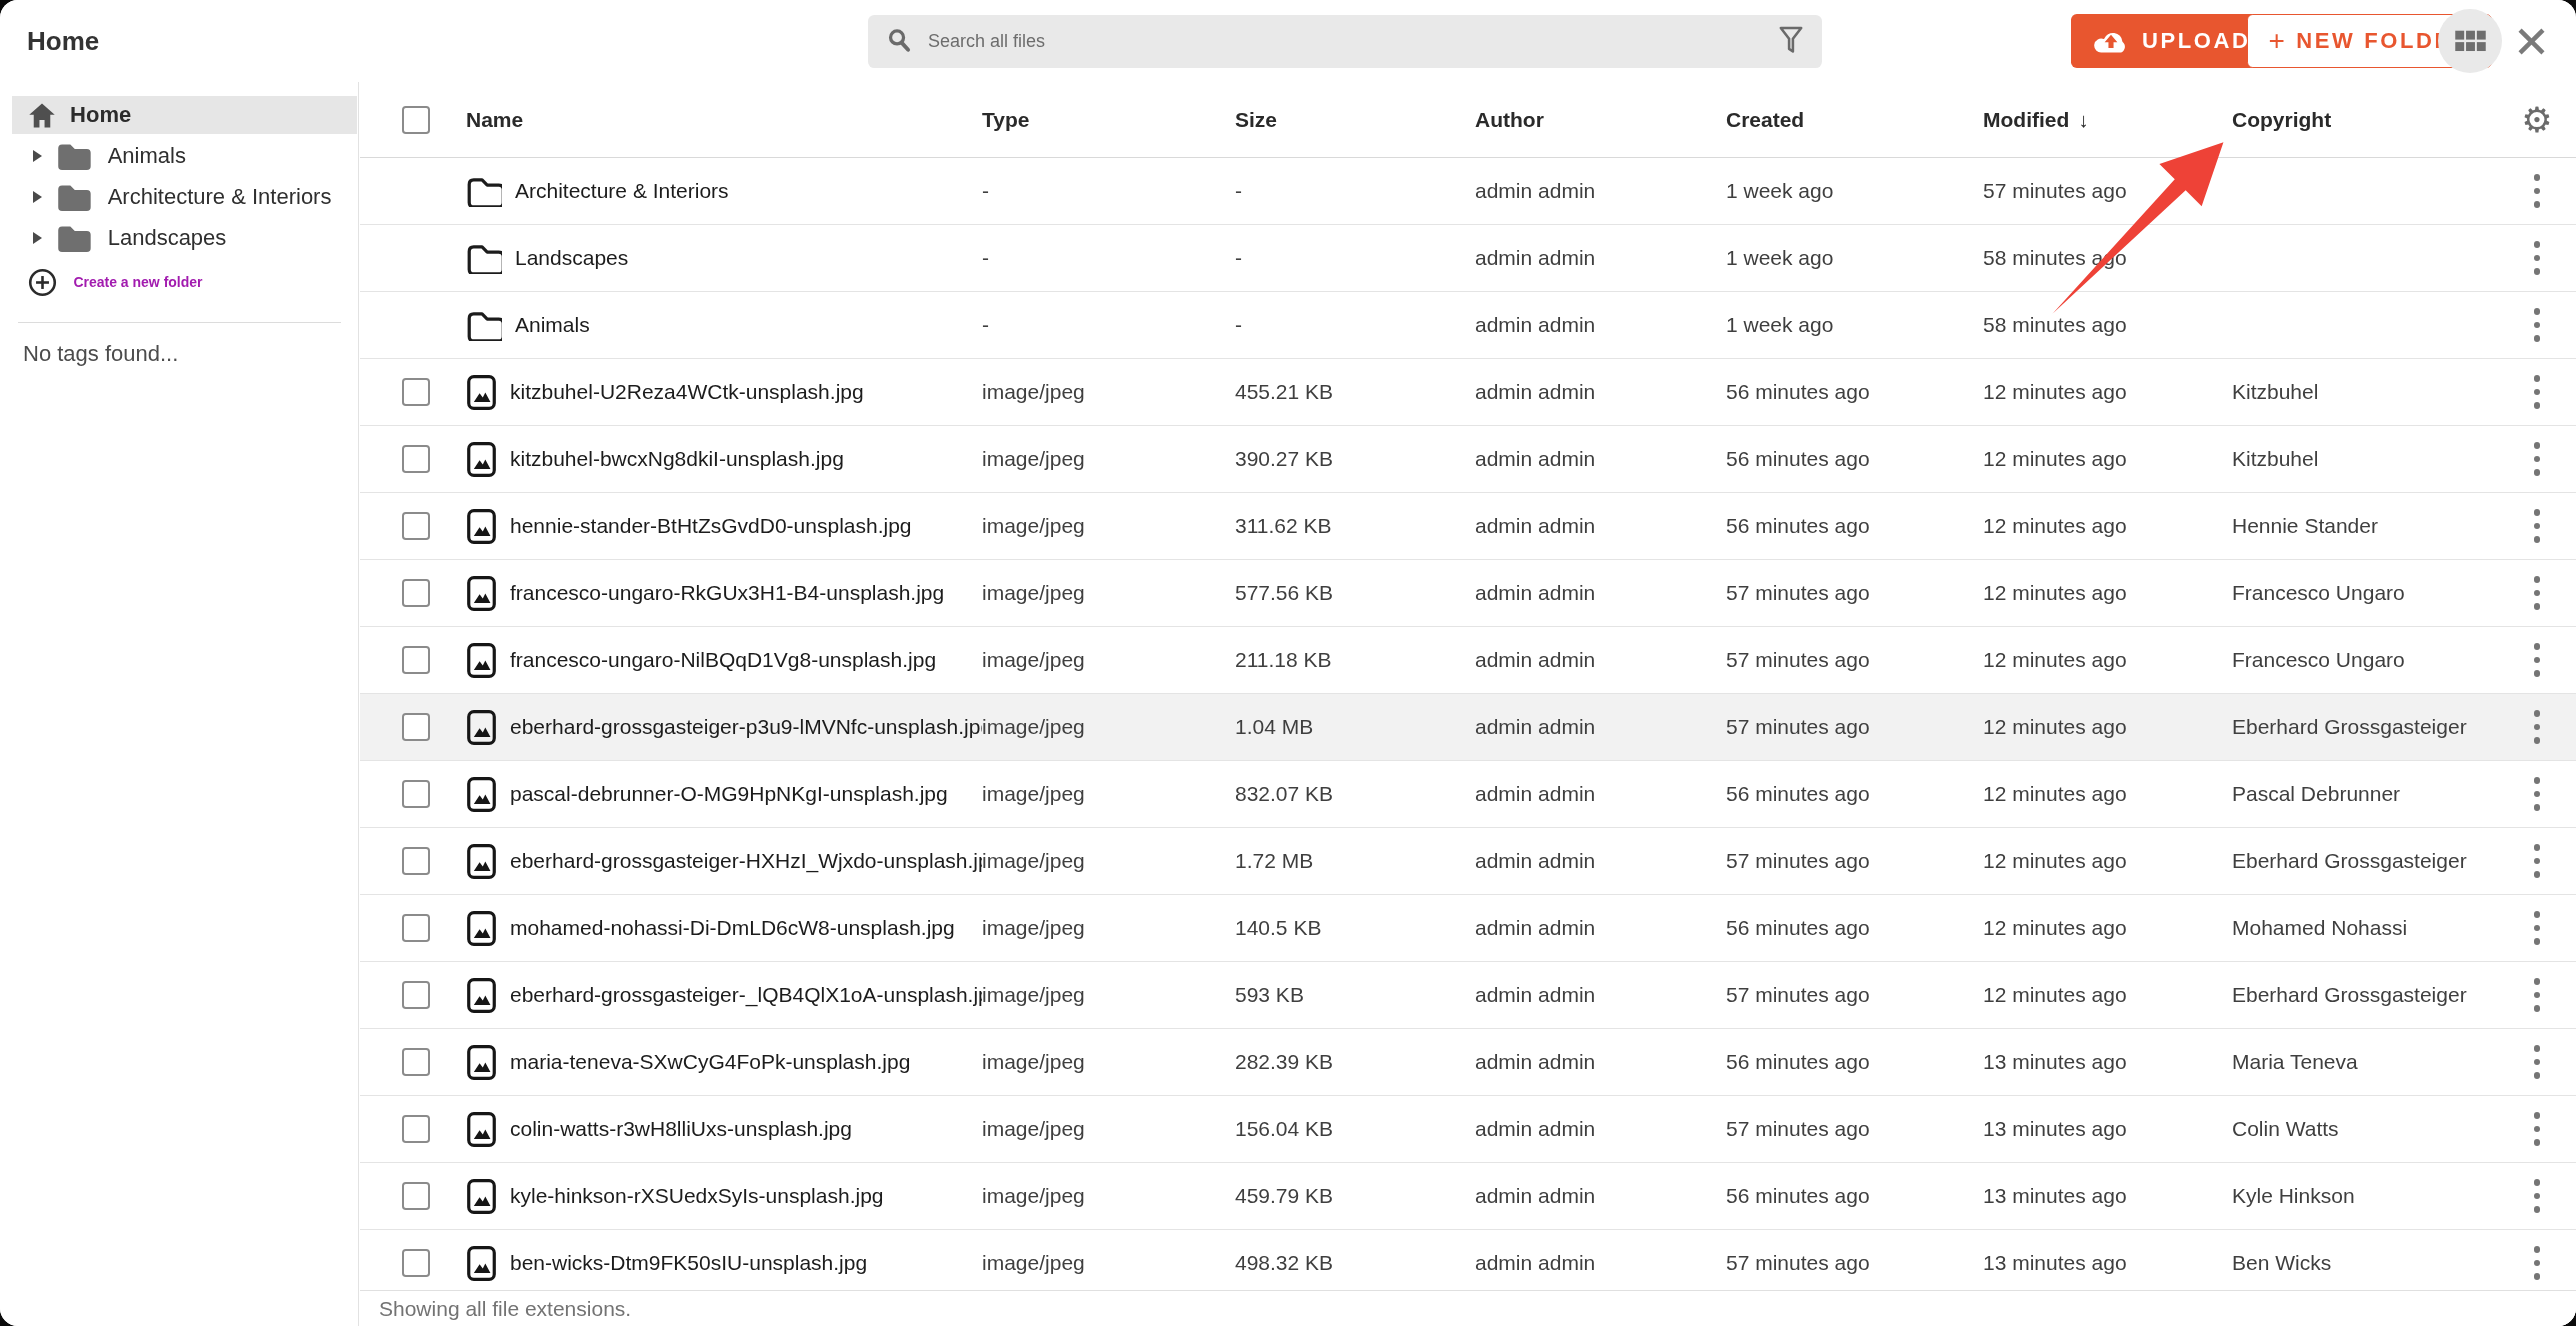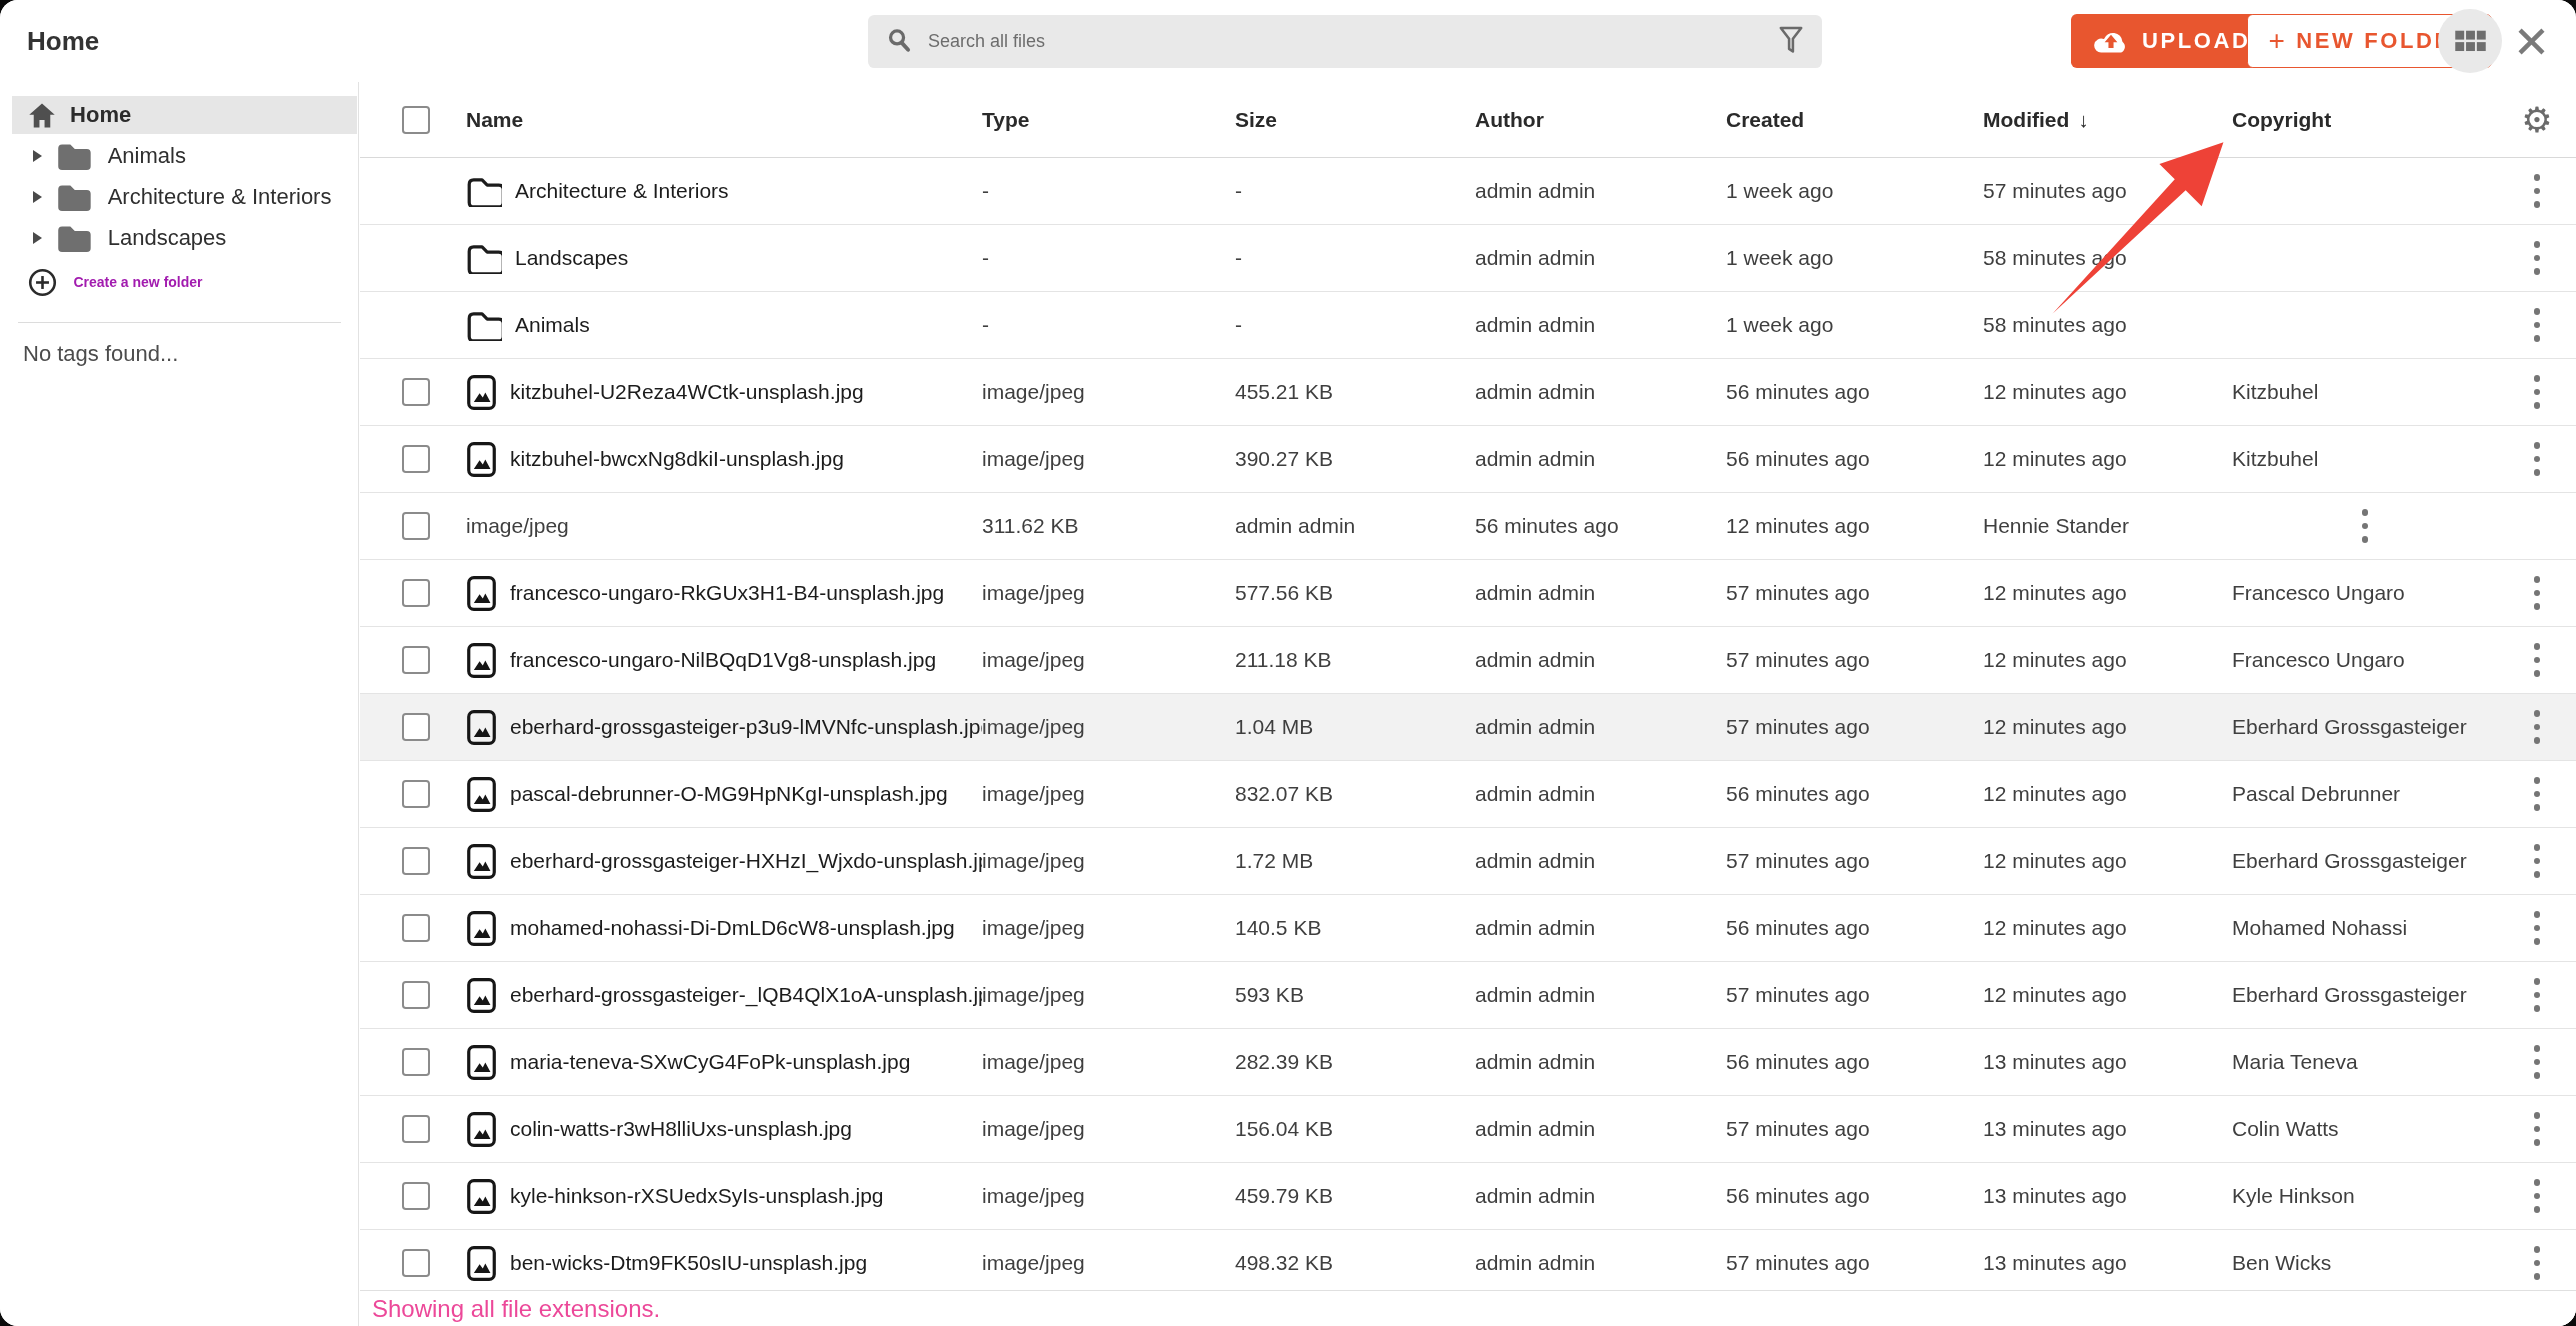--- a/index.html
+++ b/index.html
@@ -62,21 +62,21 @@
   .tbody .row.highlight{background:#f2f2f2;}
   .c-name{display:flex;align-items:center;gap:13px;overflow:hidden;}
   .c-name .fname{font-size:21px;font-weight:500;color:#1c1c1c;white-space:nowrap;}
   .cell-txt{font-size:21px;color:#3f3f3f;white-space:nowrap;}
   .c-kebab{display:flex;justify-content:center;}
   .kebab{display:flex;flex-direction:column;gap:7px;padding:6.4px;cursor:pointer;}
   .kebab i{width:6.4px;height:6.4px;border-radius:50%;background:#757575;}
 
   .tfoot{position:absolute;left:0;bottom:0;width:2216px;height:36px;border-top:1.3px solid #e0e0e0;
     box-sizing:border-box;display:flex;align-items:center;background:#fff;}
-  .tfoot .status{margin-left:12px;font-size:24px;color:#ec4899;}
+  .tfoot .status{margin-left:19px;font-size:21px;color:#737373;}
 
   
   .arrow-overlay{position:absolute;left:0;top:0;width:2576px;height:1326px;pointer-events:none;z-index:60;}
 
   .gear-glyph{font-size:35px;color:#6b6b6b;line-height:1;}
 </style>
 </head>
 <body>
 
 <div class="app">
@@ -332,20 +332,29 @@
               <i></i>
               <i></i>
               <i></i>
             </div>
           </div>
         </div>
         <div class="grid-row row">
           <div class="c-check">
             <div class="checkbox"></div>
           </div>
+          <div class="c-name">
+            <span style="display:flex;">
+              <svg width="31" height="37" viewBox="0 0 48 58">
+                <rect x="4" y="4" width="40" height="50" rx="8" fill="none" stroke="#161616" stroke-width="5"></rect>
+                <path d="M12 44 L21 30 L26 37 L30 29 L38 44 Z" fill="#161616"></path>
+              </svg>
+            </span>
+            <span class="fname">hennie-stander-BtHtZsGvdD0-unsplash.jpg</span>
+          </div>
           <div class="cell-txt">image/jpeg</div>
           <div class="cell-txt">311.62 KB</div>
           <div class="cell-txt">admin admin</div>
           <div class="cell-txt">56 minutes ago</div>
           <div class="cell-txt">12 minutes ago</div>
           <div class="cell-txt">Hennie Stander</div>
           <div class="c-kebab">
             <div class="kebab">
               <i></i>
               <i></i>

